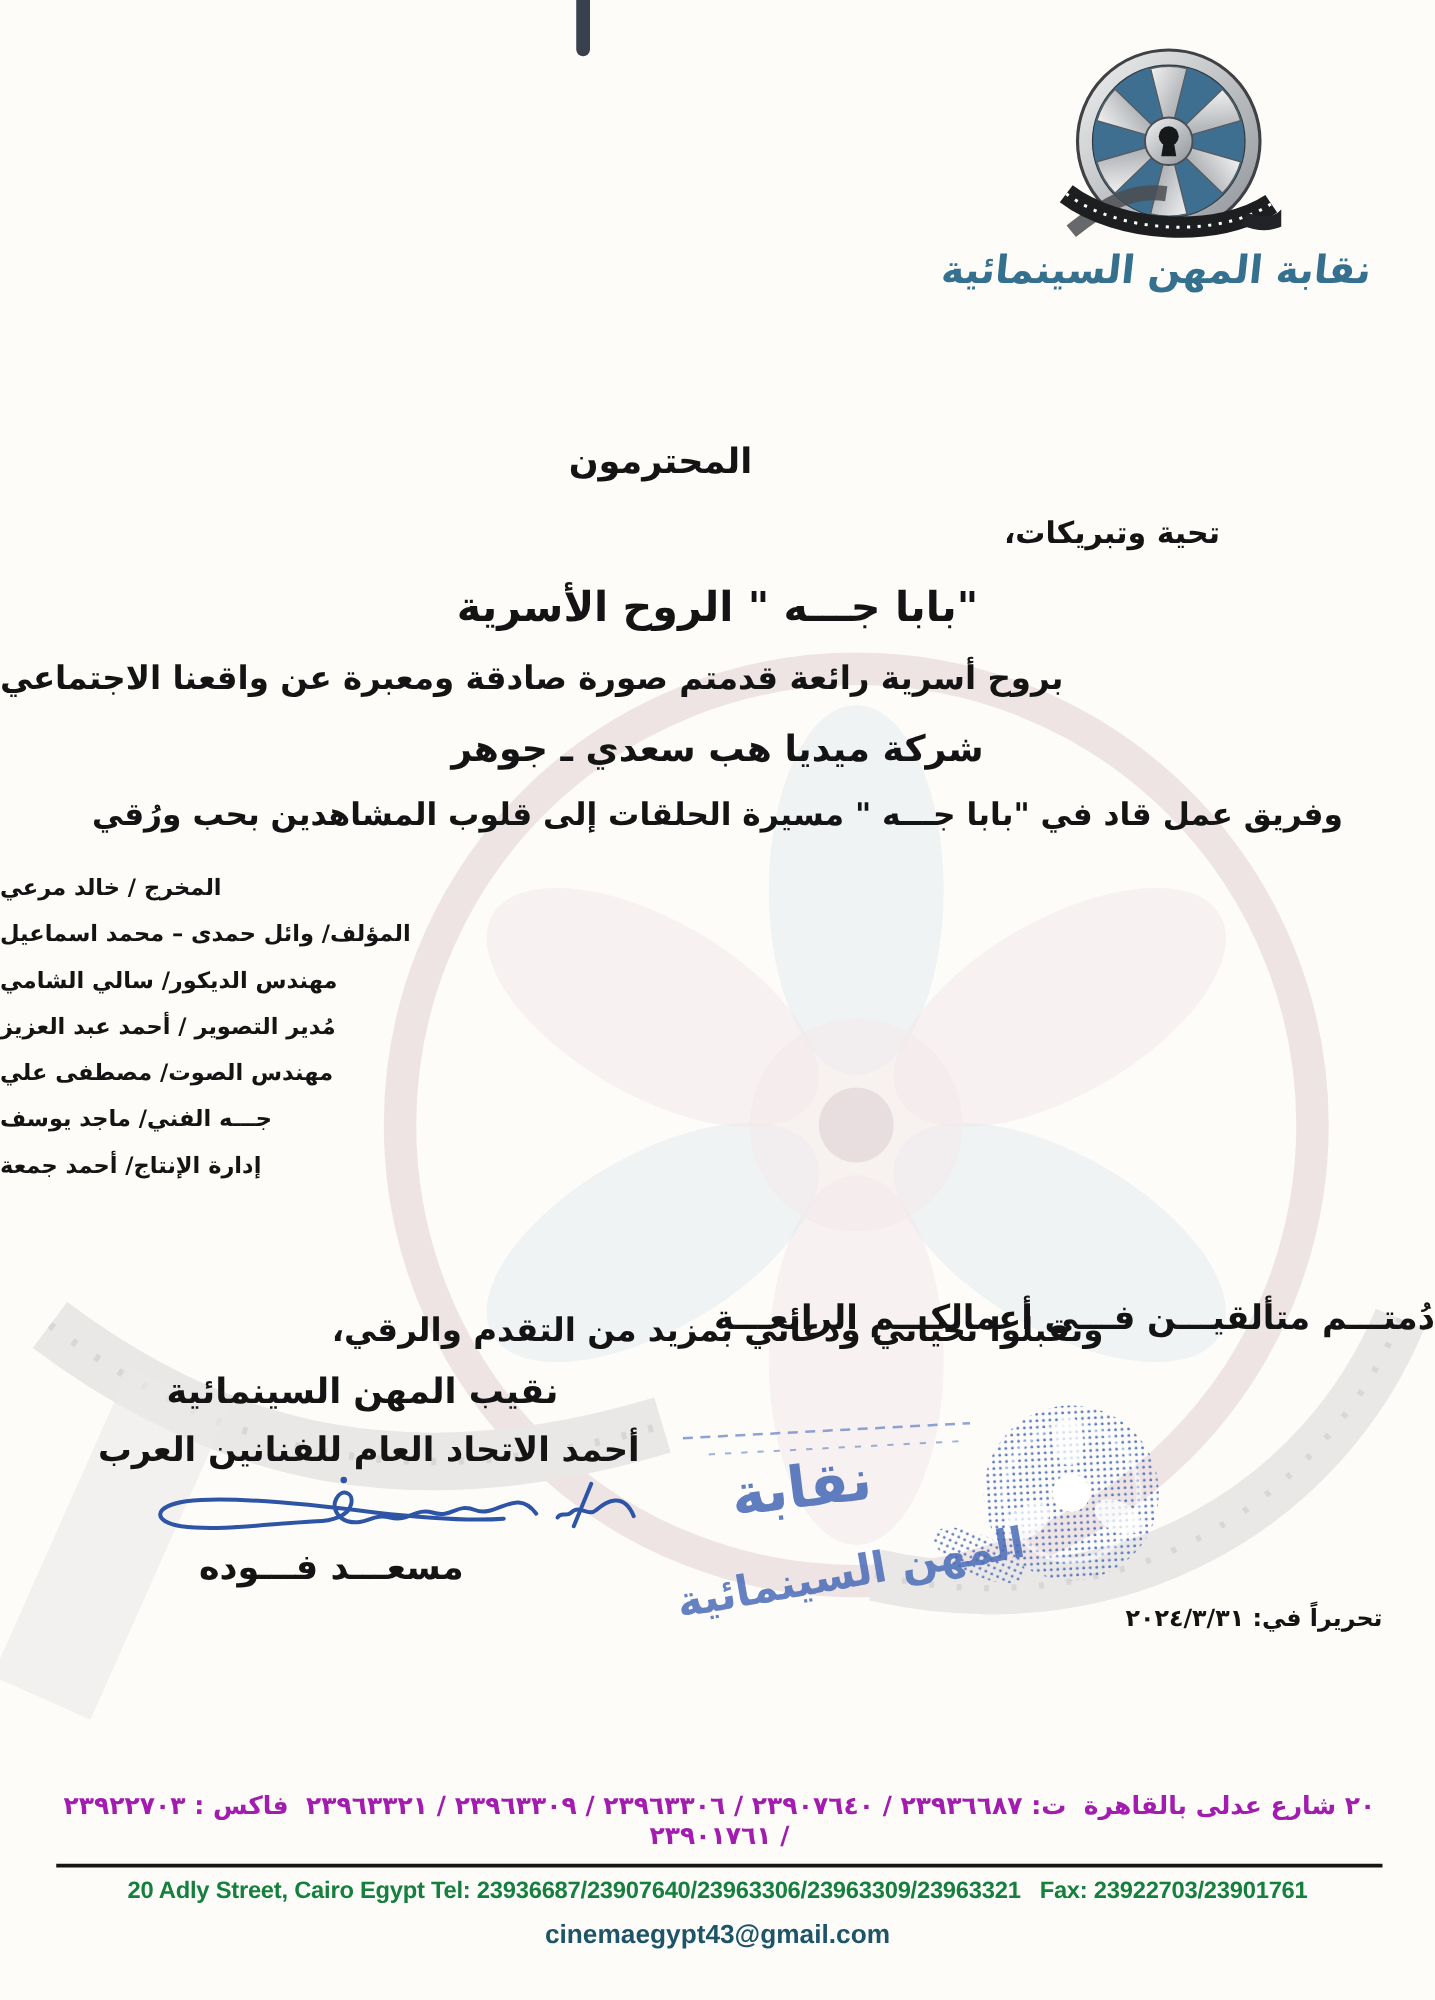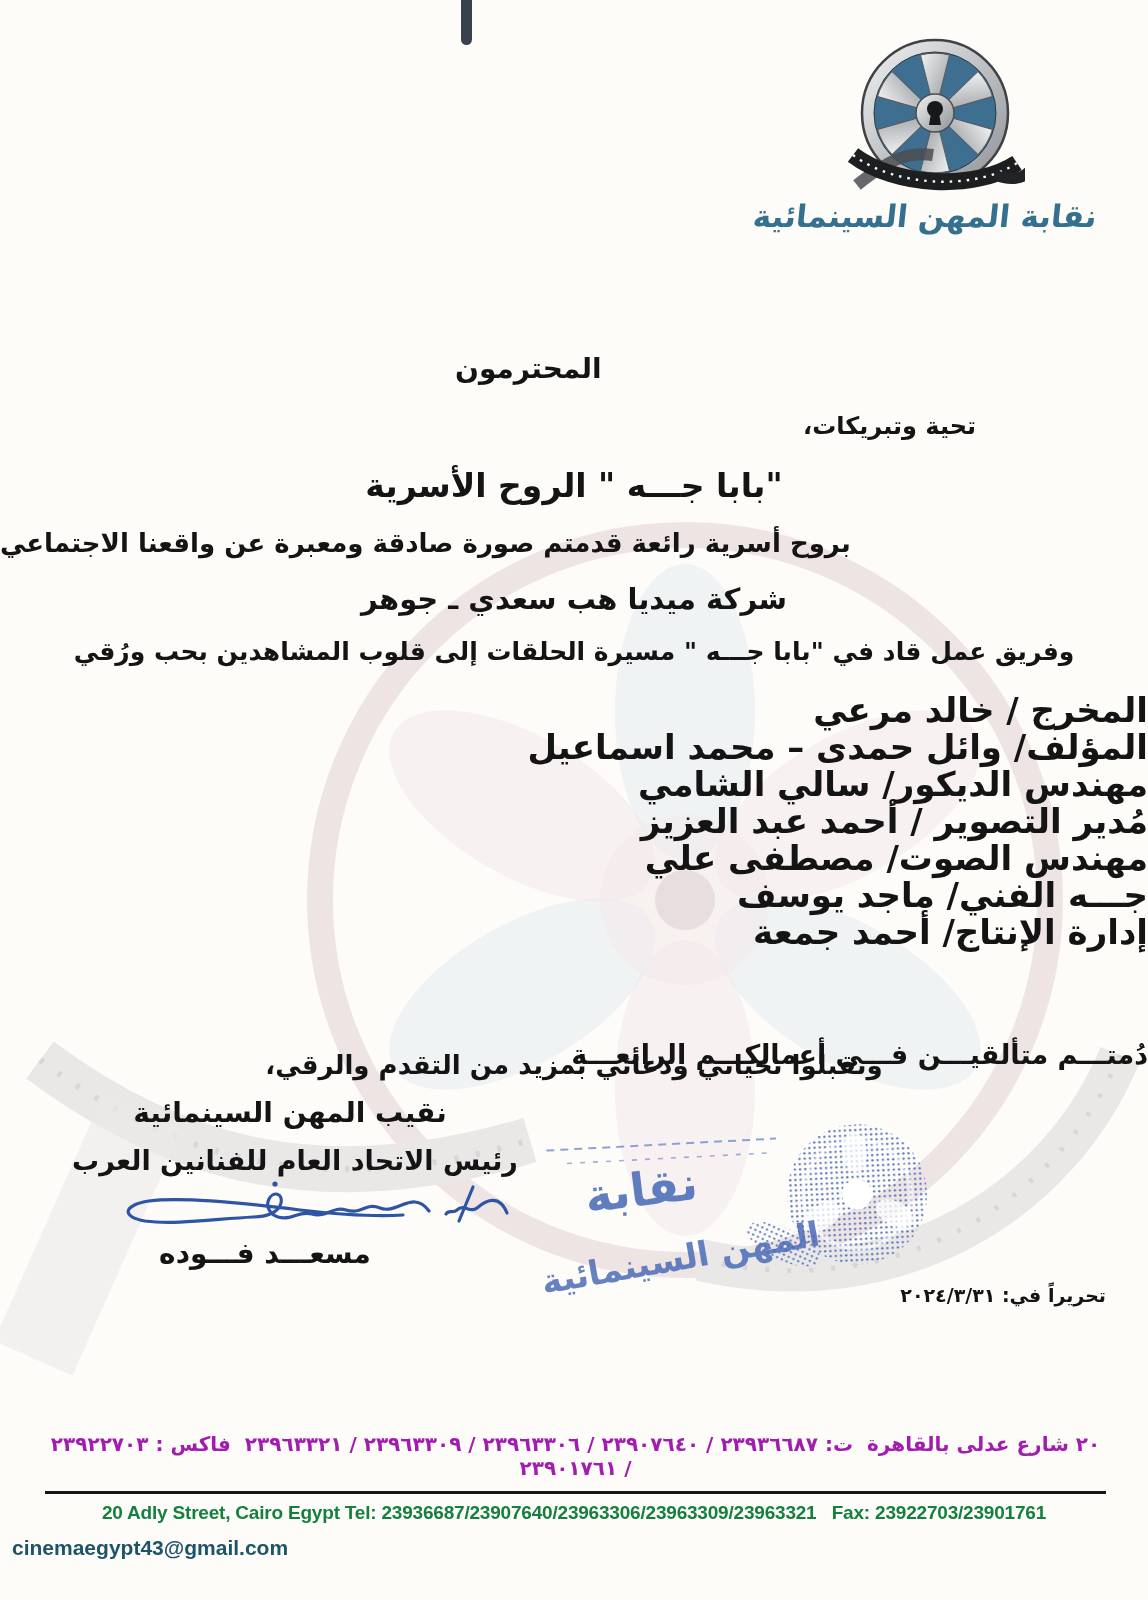--- a/index.html
+++ b/index.html
@@ -25,21 +25,21 @@
   }
 
   
   .addressee{right:90px;top:348px;font-size:30px;z-index:2;}
   .honorific{left:455px;top:352px;font-size:28px;z-index:2;}
   .salutation{right:172px;top:412px;font-size:24px;z-index:2;}
   .show-title{left:0;right:0;top:466px;text-align:center;font-size:33px;z-index:2;}
   .praise-line{left:0;right:0;top:528px;text-align:left;font-size:26px;z-index:2;}
   .company-line{left:0;right:0;top:582px;text-align:center;font-size:29px;z-index:2;}
   .team-line{left:0;right:0;top:637px;text-align:center;font-size:25px;z-index:2;}
-  .credits{left:0;right:0;top:692px;text-align:right;font-size:34px;line-height:37px;z-index:2;}
+  .credits{left:0;right:0;top:692px;text-align:left;font-size:18px;line-height:37px;z-index:2;}
   .closing1{left:0;right:0;top:999px;text-align:right;font-size:27px;z-index:2;margin-top:40px;}
   .closing2{left:0;right:0;top:1050px;text-align:center;font-size:26px;z-index:2;}
 
   
   .sig-title1{left:90px;top:1096px;width:400px;text-align:center;font-size:28px;z-index:2;}
   .sig-title2{left:60px;top:1145px;width:470px;text-align:center;font-size:27px;z-index:2;}
   .sig-svg{left:115px;top:1173px;width:405px;height:90px;z-index:3;}
   .sig-name{left:120px;top:1237px;width:290px;text-align:center;font-size:28px;z-index:2;}
 
   
@@ -52,22 +52,22 @@
   .footer-ar{
     left:45px;right:42px;top:1432px;text-align:center;font-size:20px;z-index:2;
     color:#a21caf;direction:rtl;font-weight:bold;
   }
   .footer-rule{left:45px;right:42px;top:1491px;height:3px;background:#161616;z-index:2;}
   .footer-en{
     left:20px;right:20px;top:1502px;text-align:center;z-index:2;color:#15803d;
     font-family:"Liberation Sans",sans-serif;font-weight:bold;font-size:19px;letter-spacing:-0.2px;
   }
   .footer-email{
-    left:0;right:0;top:1536px;z-index:2;color:#1d5468;
-    font-family:"Liberation Sans",sans-serif;font-weight:bold;font-size:21px;margin-left:12px;
+    left:0;right:0;top:1536px;text-align:center;z-index:2;color:#1d5468;
+    font-family:"Liberation Sans",sans-serif;font-weight:bold;font-size:21px;
   }
 </style>
 </head>
 <body>
 
 <div class="page">
 
   <svg class="abs wm" viewBox="0 0 1148 900" aria-hidden="true">
     <circle cx="685" cy="400" r="365" fill="none" stroke="#e3cdd1" stroke-width="26"></circle>
     <ellipse cx="685" cy="212" rx="70" ry="148" fill="#ccd9e6" opacity="0.55"></ellipse>
@@ -130,21 +130,21 @@
     <div class="ar">مُدير التصوير / أحمد عبد العزيز</div>
     <div class="ar">مهندس الصوت/ مصطفى علي</div>
     <div class="ar">جـــه الفني/ ماجد يوسف</div>
     <div class="ar">إدارة الإنتاج/ أحمد جمعة</div>
   </div>
 
   <div class="abs closing1 ar">دُمتـــم متألقيـــن فـــي أعمالكـــم الرائعـــة</div>
   <div class="abs closing2 ar">وتقبلوا تحياتي ودعائي بمزيد من التقدم والرقي،</div>
 
   <div class="abs sig-title1 ar">نقيب المهن السينمائية</div>
-  <div class="abs sig-title2 ar">رئيس الاتحاد العام للفنانين العرب</div>
+  <div class="abs sig-title2 ar">أحمد الاتحاد العام للفنانين العرب</div>
   <svg class="abs sig-svg" viewBox="0 0 405 90" aria-hidden="true">
     <g fill="none" stroke="#2e54a6" stroke-width="3.2" stroke-linecap="round">
       <path d="M392,40 C384,20 370,28 362,35 C355,41 349,30 342,37 C338,41 334,36 331,41"></path>
       <path d="M358,14 L344,48"></path>
       <path d="M314,38 C298,16 282,42 265,35 C250,29 247,42 231,37 C217,33 212,45 197,41 C183,37 178,48 163,44 C156,42 150,34 154,26 C158,18 168,20 166,30 C164,40 150,44 138,44 C100,46 60,52 30,48 C6,44 8,32 34,28 C64,24 130,30 185,37 C220,41 260,44 288,42"></path>
     </g>
     <circle cx="160" cy="11" r="2.6" fill="#2e54a6"></circle>
   </svg>
   <div class="abs sig-name ar">مسعـــد فـــوده</div>
 

